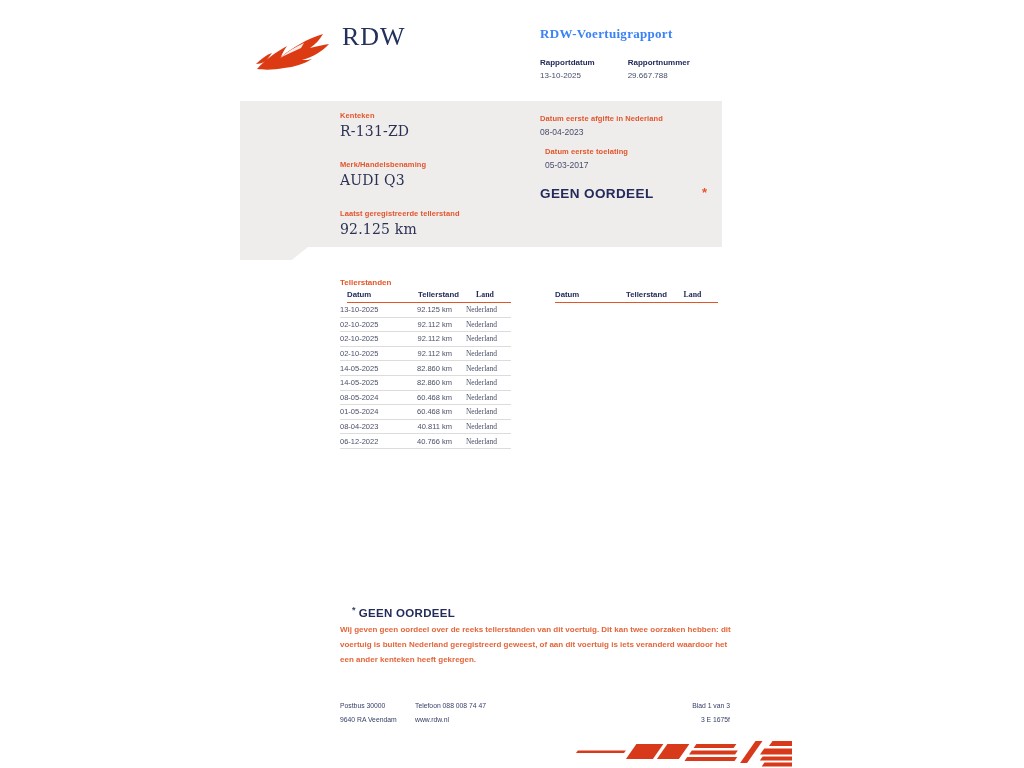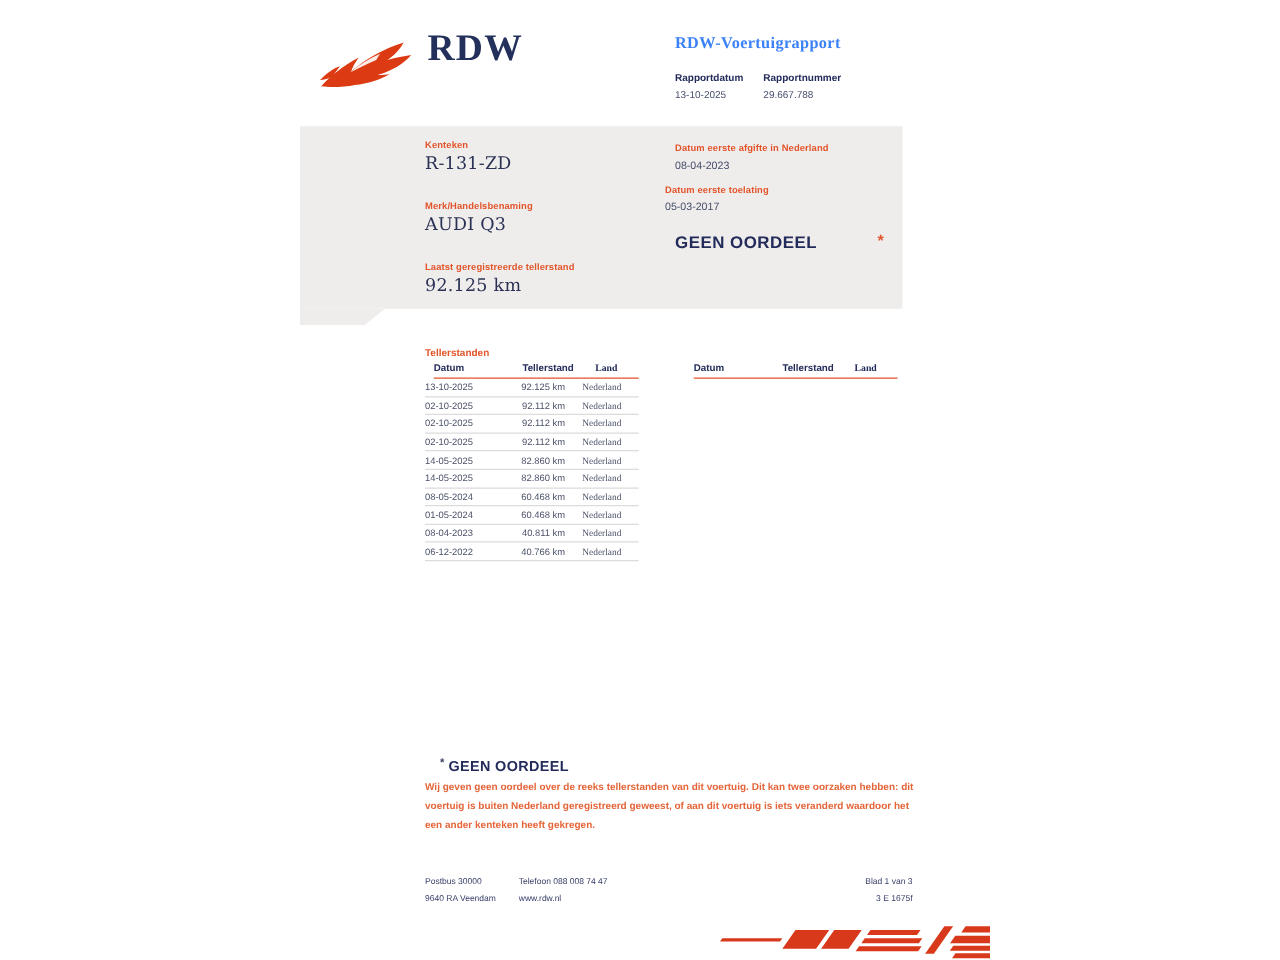--- a/index.html
+++ b/index.html
@@ -5,29 +5,29 @@
   * { margin:0; padding:0; box-sizing:border-box; }
   html,body { background:#ffffff; }
   .page {
     position:relative; width:1024px; height:768px; background:#ffffff;
     font-family:"Liberation Sans", sans-serif; overflow:hidden;
   }
   
   .logo-wrap { position:absolute; left:254px; top:22px; display:flex; align-items:flex-start; }
   .logo-bird { width:78px; height:50px; }
   .logo-text {
-    font-family:"Liberation Serif", serif; font-weight:700; font-size:30px;
+    font-family:"Liberation Serif", serif; font-weight:400; font-size:26px;
     color:#23305B; margin-left:10px; margin-top:0px; letter-spacing:1px;
   }
   .doc-title {
     position:absolute; left:540px; top:26px;
     font-family:"Liberation Serif", serif; font-weight:700; font-size:13px;
     color:#3b82f6; letter-spacing:0.3px;
   }
-  .report-meta { position:absolute; left:540px; top:58px; display:flex; gap:16px; }
+  .report-meta { position:absolute; left:540px; top:58px; display:flex; gap:33px; }
   .report-meta .lbl { font-size:8px; font-weight:700; color:#222B5A; }
   .report-meta .val { font-size:8px; color:#474E6B; margin-top:4px; }
   
   .panel { position:absolute; left:240px; top:101px; width:482px; height:146px; background:#EFECEC; }
   .panel-tab {
     position:absolute; left:240px; top:247px; width:68px; height:13px; background:#EFECEC;
     clip-path:polygon(0 0, 100% 0, 76% 100%, 0 100%);
   }
   .field { position:absolute; }
   .field .flabel { font-size:7.5px; font-weight:700; color:#E2552A; letter-spacing:0.1px; }
@@ -111,21 +111,21 @@
     <div class="fvalue-big">AUDI Q3</div>
   </div>
   <div class="field" style="left:340px; top:209px;">
     <div class="flabel">Laatst geregistreerde tellerstand</div>
     <div class="fvalue-big">92.125 km</div>
   </div>
   <div class="field" style="left:540px; top:114px;">
     <div class="flabel">Datum eerste afgifte in Nederland</div>
     <div class="fvalue-sm">08-04-2023</div>
   </div>
-  <div class="field" style="left:532px; top:147px;">
+  <div class="field" style="left:545px; top:147px;">
     <div class="flabel">Datum eerste toelating</div>
     <div class="fvalue-sm">05-03-2017</div>
   </div>
   <div class="verdict">GEEN OORDEEL</div>
   <div class="verdict-star">*</div>
 
   <div class="tables-title">Tellerstanden</div>
 
   <div class="mtable left">
     <div class="thead">

